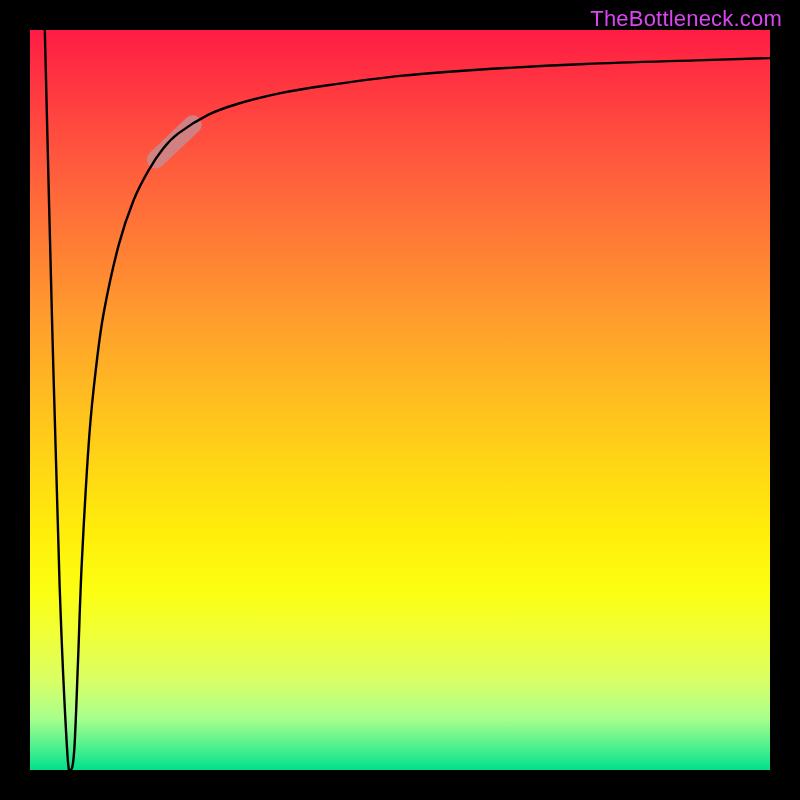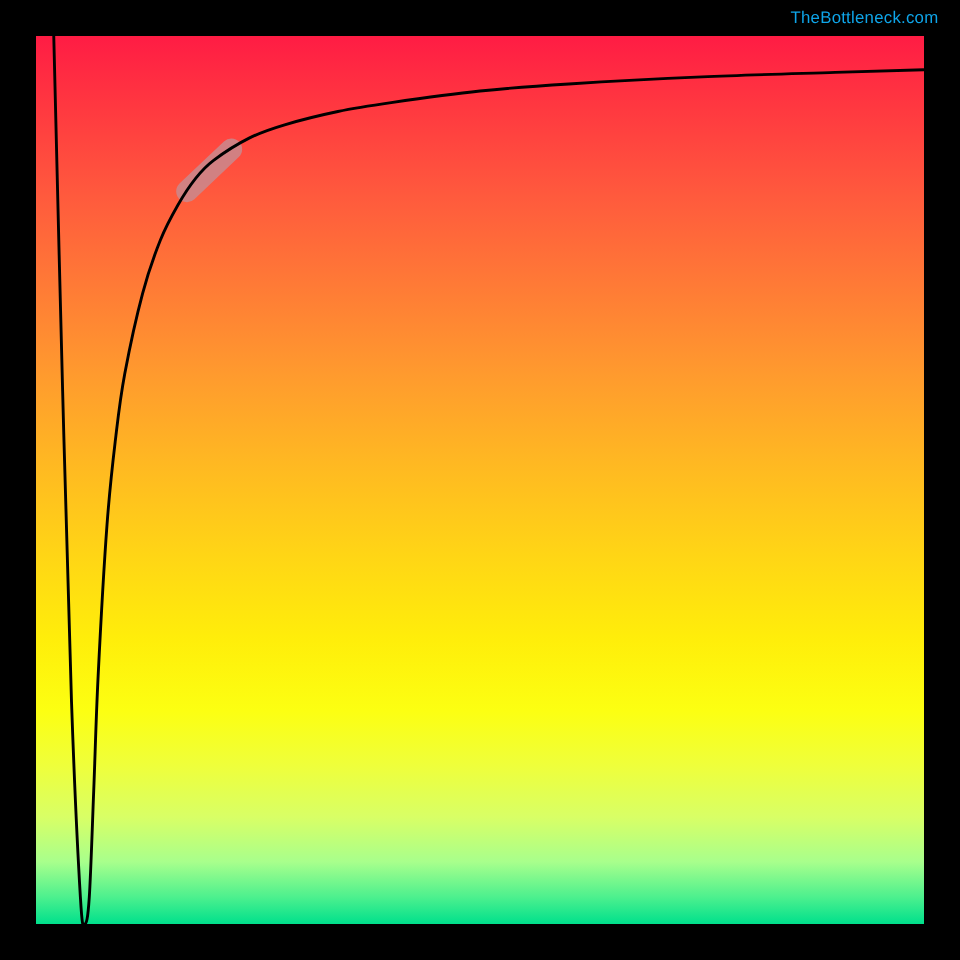--- a/index.html
+++ b/index.html
@@ -7,22 +7,22 @@
     width: 800px;
     height: 800px;
     background: #000;
     position: relative;
     font-family: Arial, Helvetica, sans-serif;
   }
   .watermark {
     position: absolute;
     top: 6px;
     right: 18px;
-    color: #0ea5e9;
-    font-size: 14px;
+    color: #d946ef;
+    font-size: 22px;
     letter-spacing: 0.2px;
     z-index: 5;
   }
   .plot-outer {
     position: absolute;
     top: 30px;
     left: 30px;
     width: 740px;
     height: 740px;
     background: #000;

